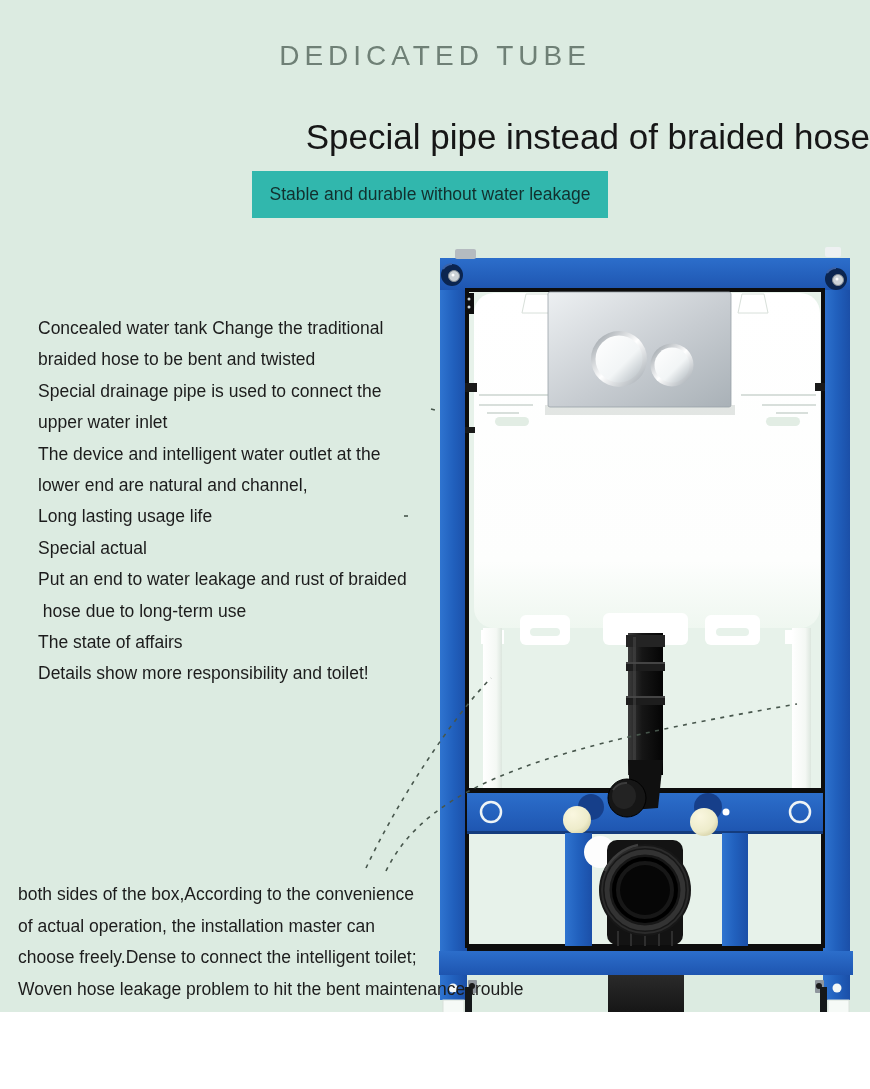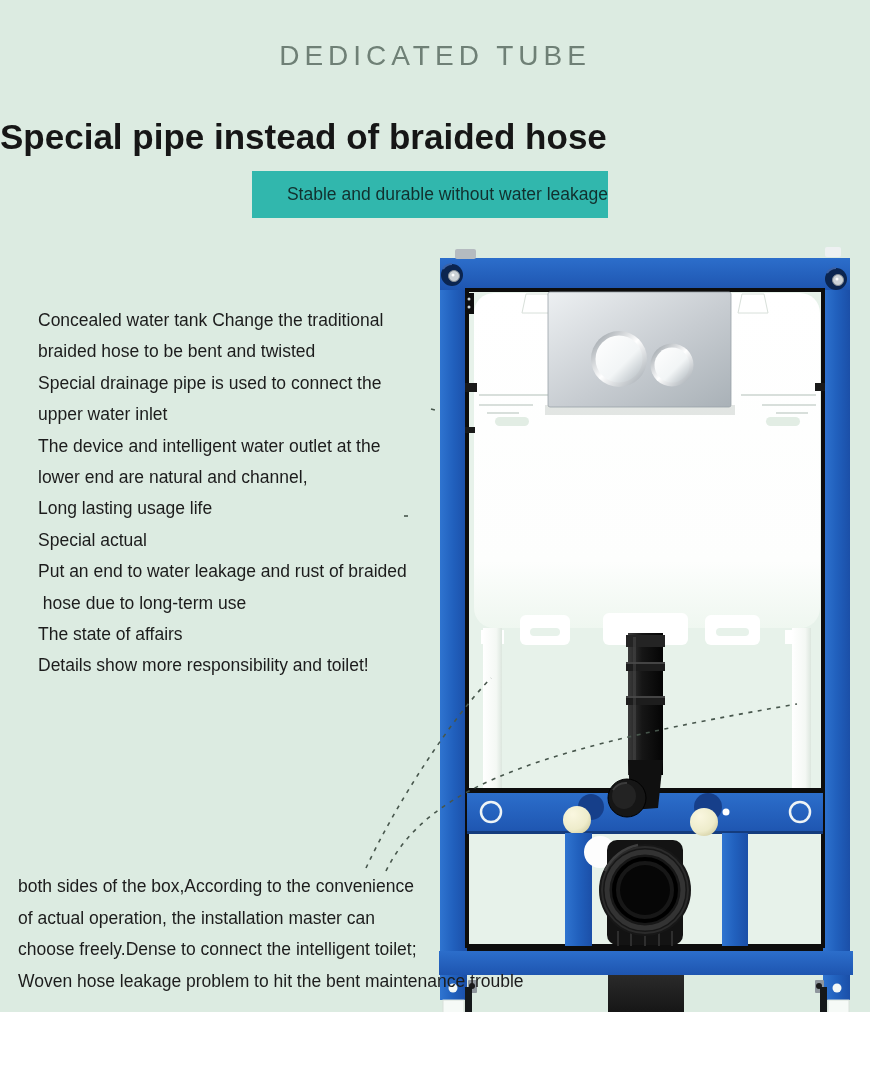--- a/index.html
+++ b/index.html
@@ -7,30 +7,30 @@
     position:relative;width:870px;height:1012px;overflow:hidden;
     background:var(--background,#dcebe1);
     font-family:"Liberation Sans","DejaVu Sans",sans-serif;
     color:#1c1c1c;
   }
   .eyebrow{
     position:absolute;top:40px;left:0;width:100%;text-align:center;
     font-size:28px;font-weight:300;letter-spacing:5px;color:#6f8076;
   }
   .title{
-    position:absolute;top:117px;left:0;width:100%;text-align:left;
-    font-size:35px;font-weight:700;color:#161616;
+    position:absolute;top:117px;left:0;width:100%;text-align:right;
+    font-size:35px;font-weight:400;color:#161616;
   }
   .banner{
     position:absolute;left:252px;top:171px;width:356px;height:47px;
     background:var(--accent_teal,#31b7ad);
-    display:flex;align-items:center;justify-content:flex-end;
+    display:flex;align-items:center;justify-content:center;
     font-size:17.5px;color:#12302e;
   }
-  .textblock{position:absolute;font-size:17.5px;color:#1c1c1c;}
+  .textblock{position:absolute;font-size:17.5px;color:#1c1c1c;margin-top:8px;}
   .textblock .ln{white-space:pre;height:31.4px;line-height:31.4px;}
   #left-text{left:38px;top:305px;}
   #bottom-text{left:18px;top:871px;z-index:5;}
   #bottom-text .ln{height:31.5px;line-height:31.5px;}
   #product{position:absolute;left:435px;top:245px;width:425px;height:800px;z-index:2;}
   #annotations{position:absolute;left:0;top:0;width:870px;height:1089px;z-index:4;pointer-events:none;}
 </style>
 </head>
 <body>
 

